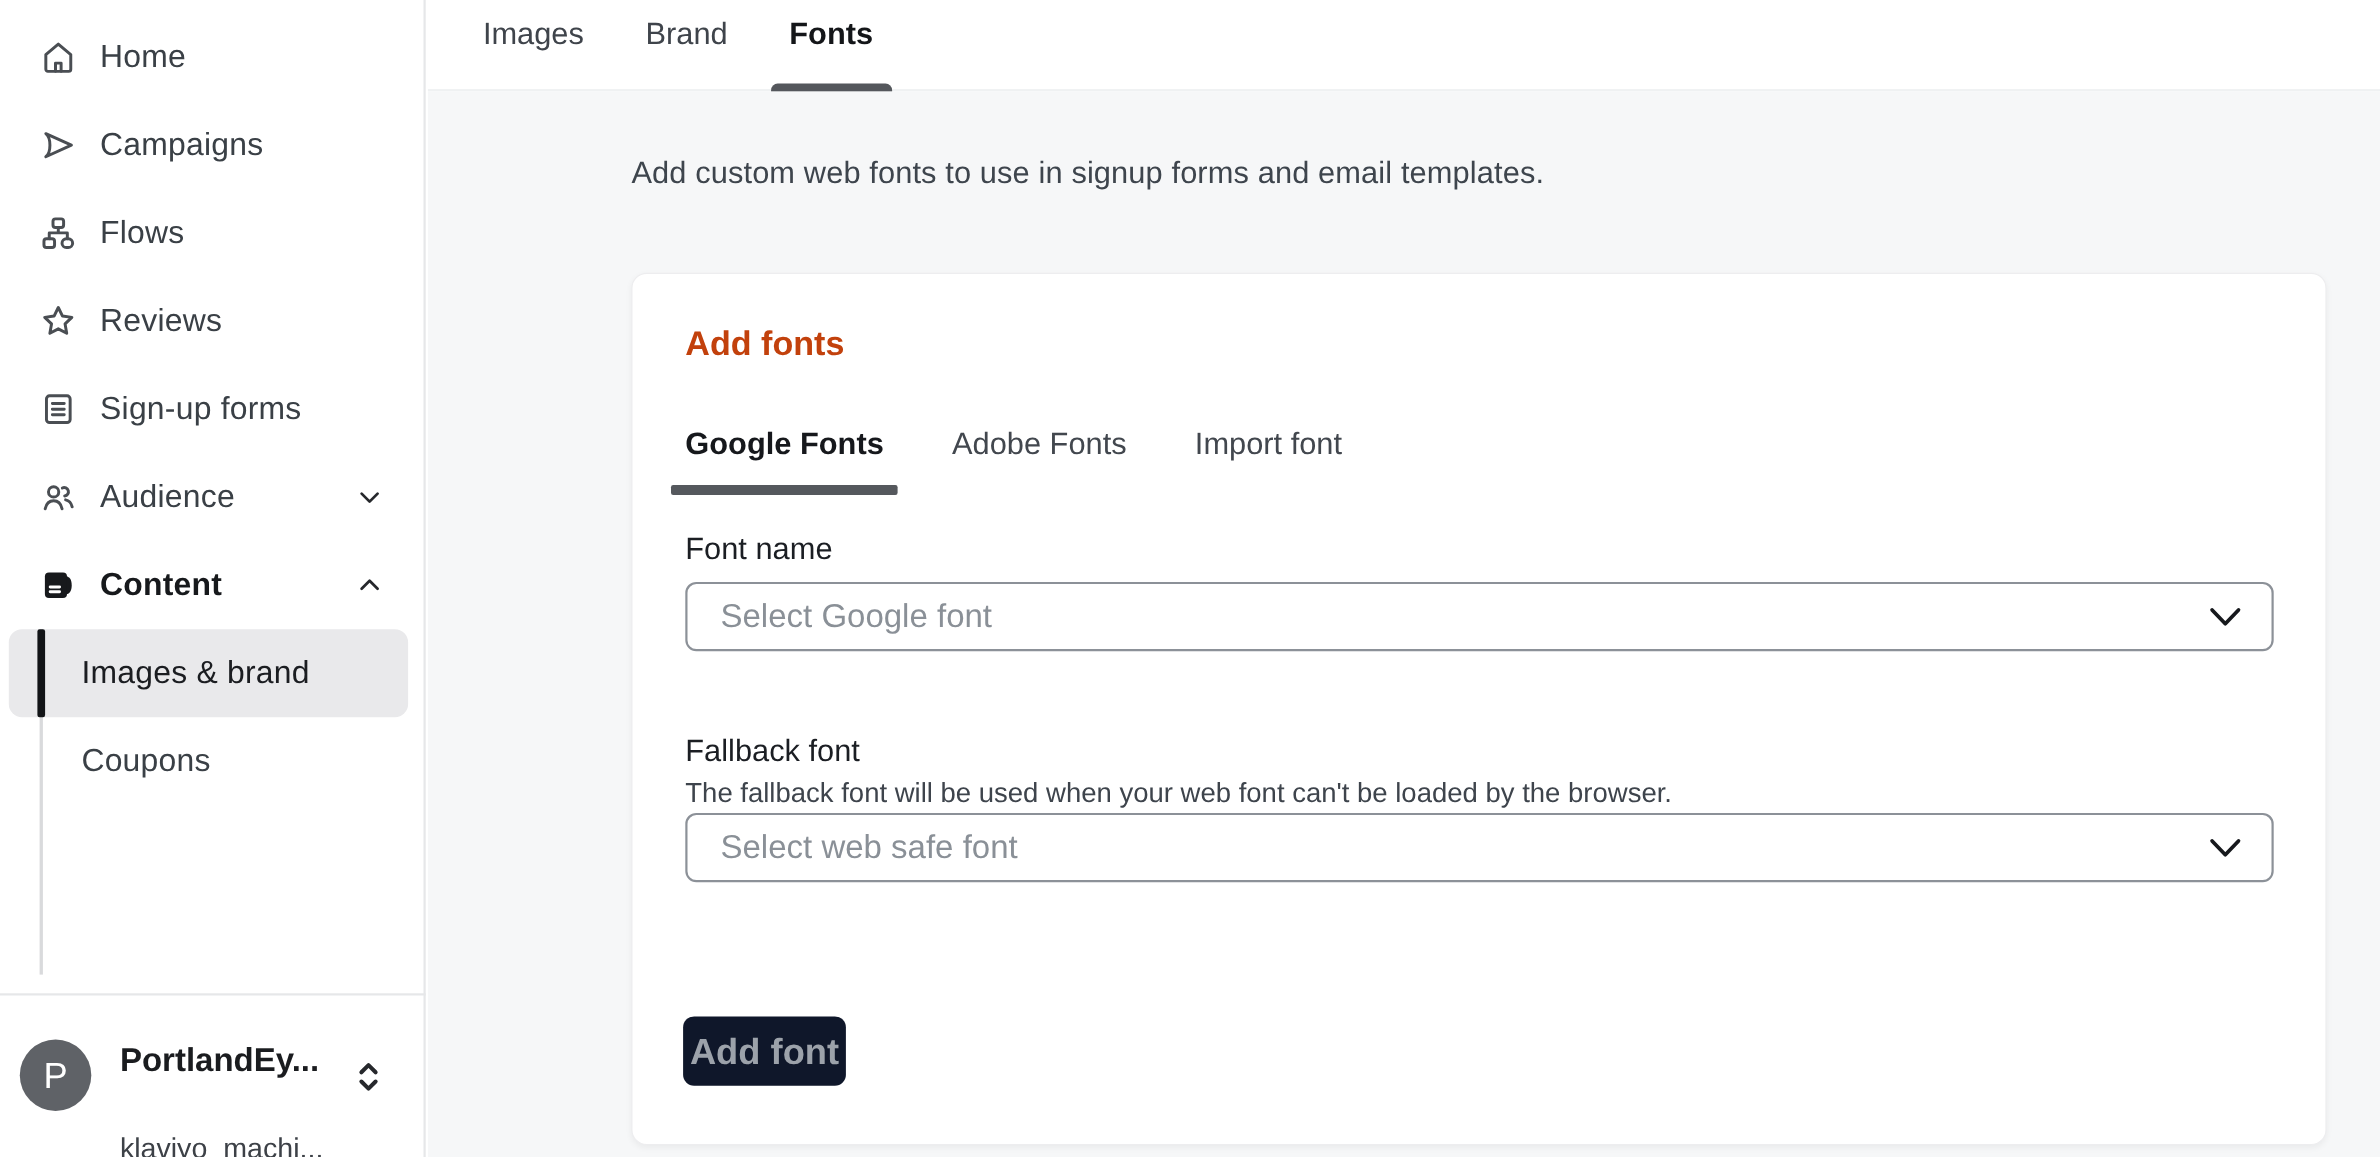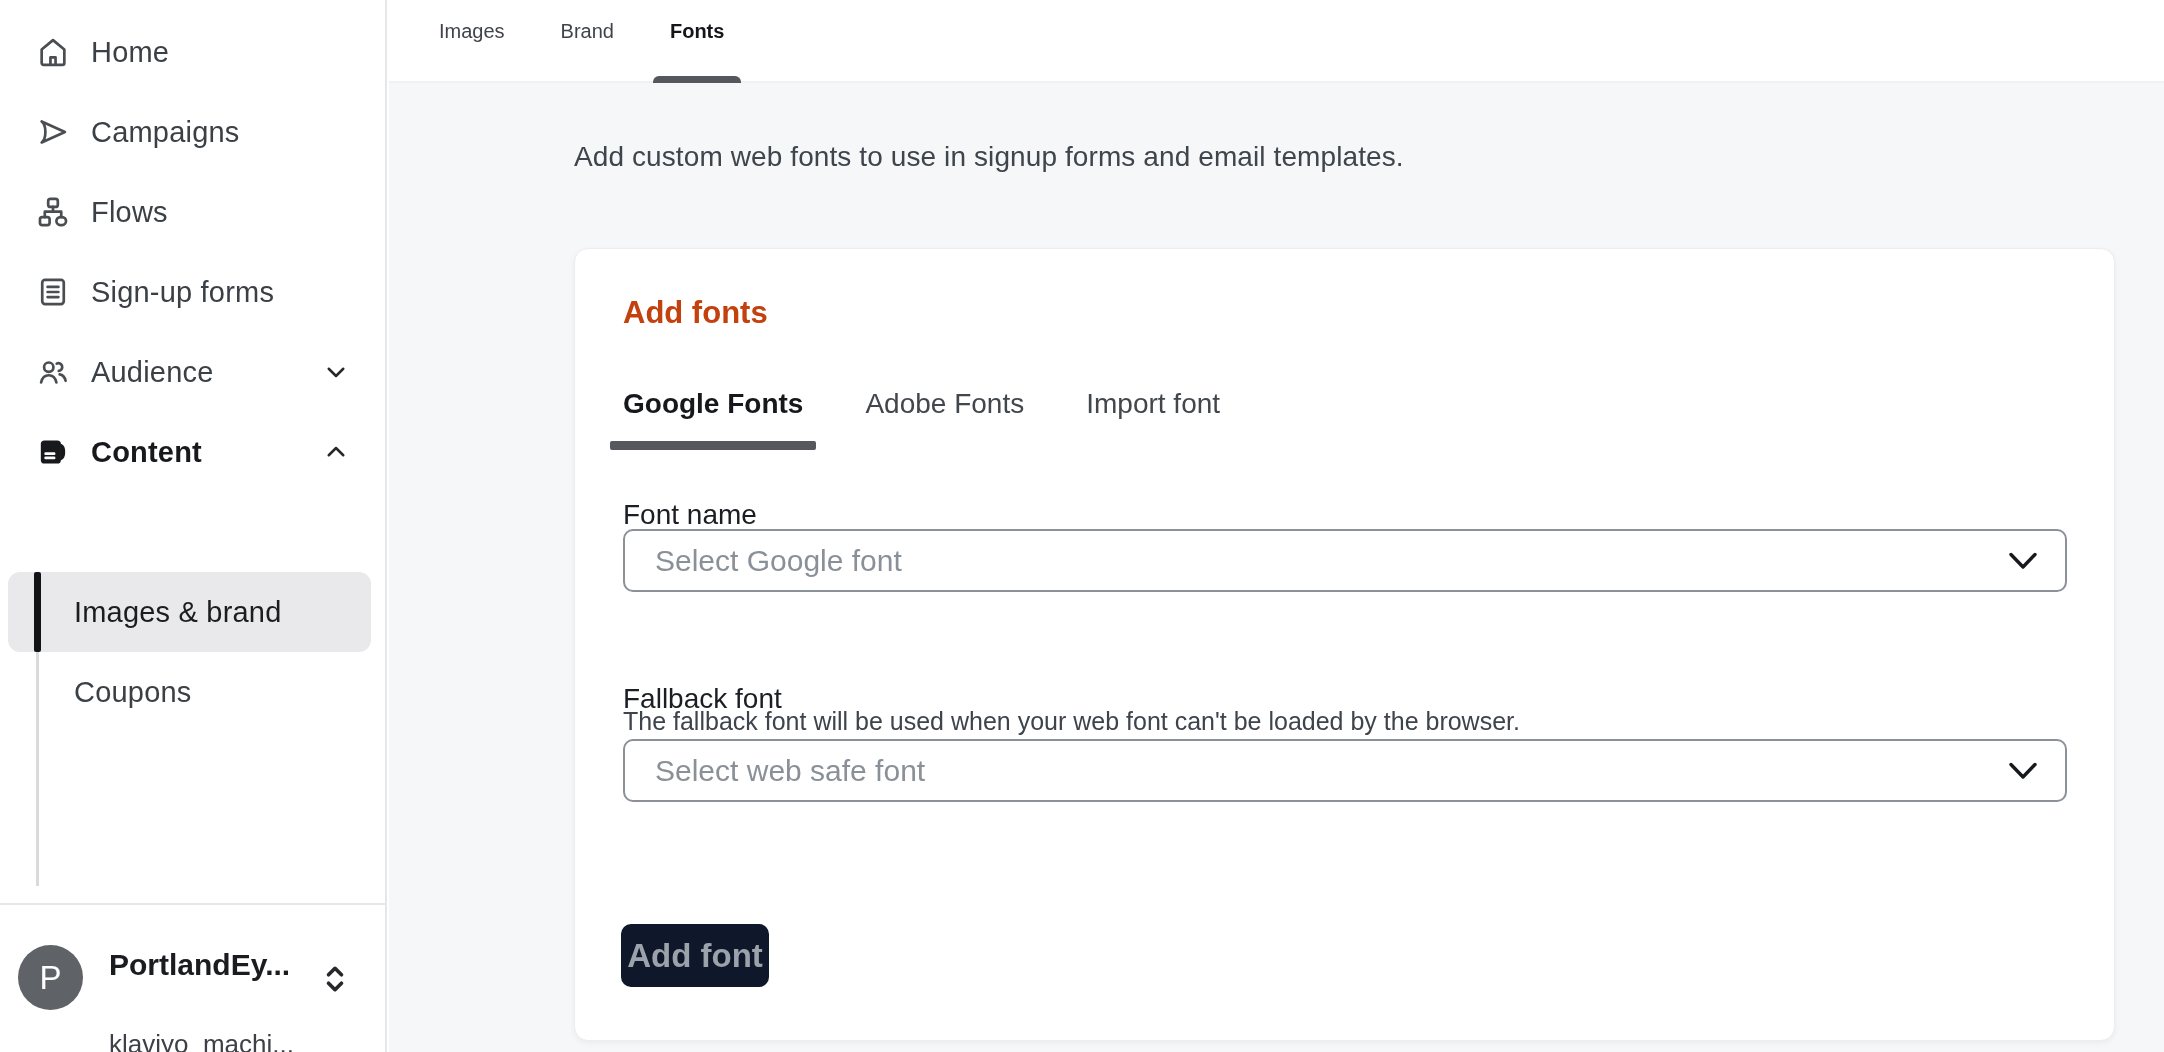--- a/index.html
+++ b/index.html
@@ -44,21 +44,21 @@
   .account-org { position: absolute; left: 109px; top: 1029px; width: 200px;
     font-size: 26px; color: #3d4147; white-space: nowrap; }
   .account-chevrons { position: absolute; left: 314px; top: 958px; width: 42px; height: 42px; }
   .account-chevrons svg { width: 42px; height: 42px; }
 
   
   .topbar { position: absolute; left: 389px; top: 0; width: 1775px; height: 83px;
     background: #fff; border-bottom: 2px solid #eff1f2; display: flex;
     padding-left: 50px; }
   .top-tab { position: relative; margin-right: 56px; padding-top: 12px;
-    font-size: 20px; line-height: 38px; color: #3f444b; cursor: pointer; height: 83px; }
+    font-size: 28px; line-height: 38px; color: #3f444b; cursor: pointer; height: 83px; }
   .top-tab.active { font-weight: 700; color: #141619; }
   .top-tab.active .tab-underline { position: absolute; left: -17px; right: -17px;
     bottom: -2px; height: 9px; background: #54575c; border-radius: 6px 6px 0 0; }
 
   
   .main { position: absolute; left: 389px; top: 83px; width: 1775px; height: 969px;
     background: #f6f7f8; }
   .page-desc { position: absolute; left: 185px; top: 58px; font-size: 28px;
     color: #3e454d; letter-spacing: .1px; }
 
@@ -67,21 +67,21 @@
     box-shadow: 0 2px 6px rgba(20,22,26,.05); }
   .card-title { position: absolute; left: 48px; top: 46px; font-size: 31px;
     font-weight: 700; color: #c2410c; }
   .card-tabs { position: absolute; left: 48px; top: 136px; display: flex; }
   .card-tab { position: relative; margin-right: 62px; font-size: 28px; line-height: 38px;
     color: #42474e; cursor: pointer; }
   .card-tab.active { font-weight: 700; color: #16181c; }
   .card-tab.active .tab-underline2 { position: absolute; left: -13px; right: -13px;
     top: 56px; height: 9px; background: #55585d; border-radius: 2px; }
 
-  .field-label { position: absolute; left: 48px; font-size: 28px; color: #1b1e23; margin-top: 16px; }
+  .field-label { position: absolute; left: 48px; font-size: 28px; color: #1b1e23; }
   .label-fontname { top: 234px; }
   .label-fallback { top: 418px; }
   .field-helper { position: absolute; left: 48px; top: 458px; font-size: 25px;
     color: #3e444c; }
 
   .select { position: absolute; left: 48px; width: 1444px; height: 63px;
     border: 2px solid #8c9198; border-radius: 10px; background: #fff;
     display: flex; align-items: center; cursor: pointer; }
   .select-fontname { top: 280px; }
   .select-fallback { top: 490px; }
@@ -130,20 +130,28 @@
         <svg class="icon" viewBox="0 0 24 24">
             <rect x="8.6" y="2.8" width="6.8" height="5.6" rx="1.6"></rect>
             <rect x="2.8" y="15.6" width="6.8" height="5.6" rx="1.6"></rect>
             <rect x="14.4" y="15.6" width="6.8" height="5.6" rx="2.8"></rect>
             <path d="M12 8.4v3.4M6.2 15.6v-3.8h11.6v3.8"></path>
           </svg>
       </span>
       <span class="nav-label">Flows</span>
     </div>
 
+    <div class="nav-item">
+      <span class="nav-icon">
+        <svg class="icon" viewBox="0 0 24 24">
+            <path d="M12 3.2l2.7 5.5 6 .85-4.35 4.2 1.05 5.95L12 16.9l-5.4 2.8 1.05-5.95L3.3 9.55l6-.85Z"></path>
+          </svg>
+      </span>
+      <span class="nav-label">Reviews</span>
+    </div>
 
     <div class="nav-item">
       <span class="nav-icon">
         <svg class="icon" viewBox="0 0 24 24">
             <rect x="4.4" y="3.4" width="15.2" height="17.2" rx="2"></rect>
             <path d="M8.2 8.4h7.6M8.2 12h7.6M8.2 15.6h7.6"></path>
           </svg>
       </span>
       <span class="nav-label">Sign-up forms</span>
     </div>

